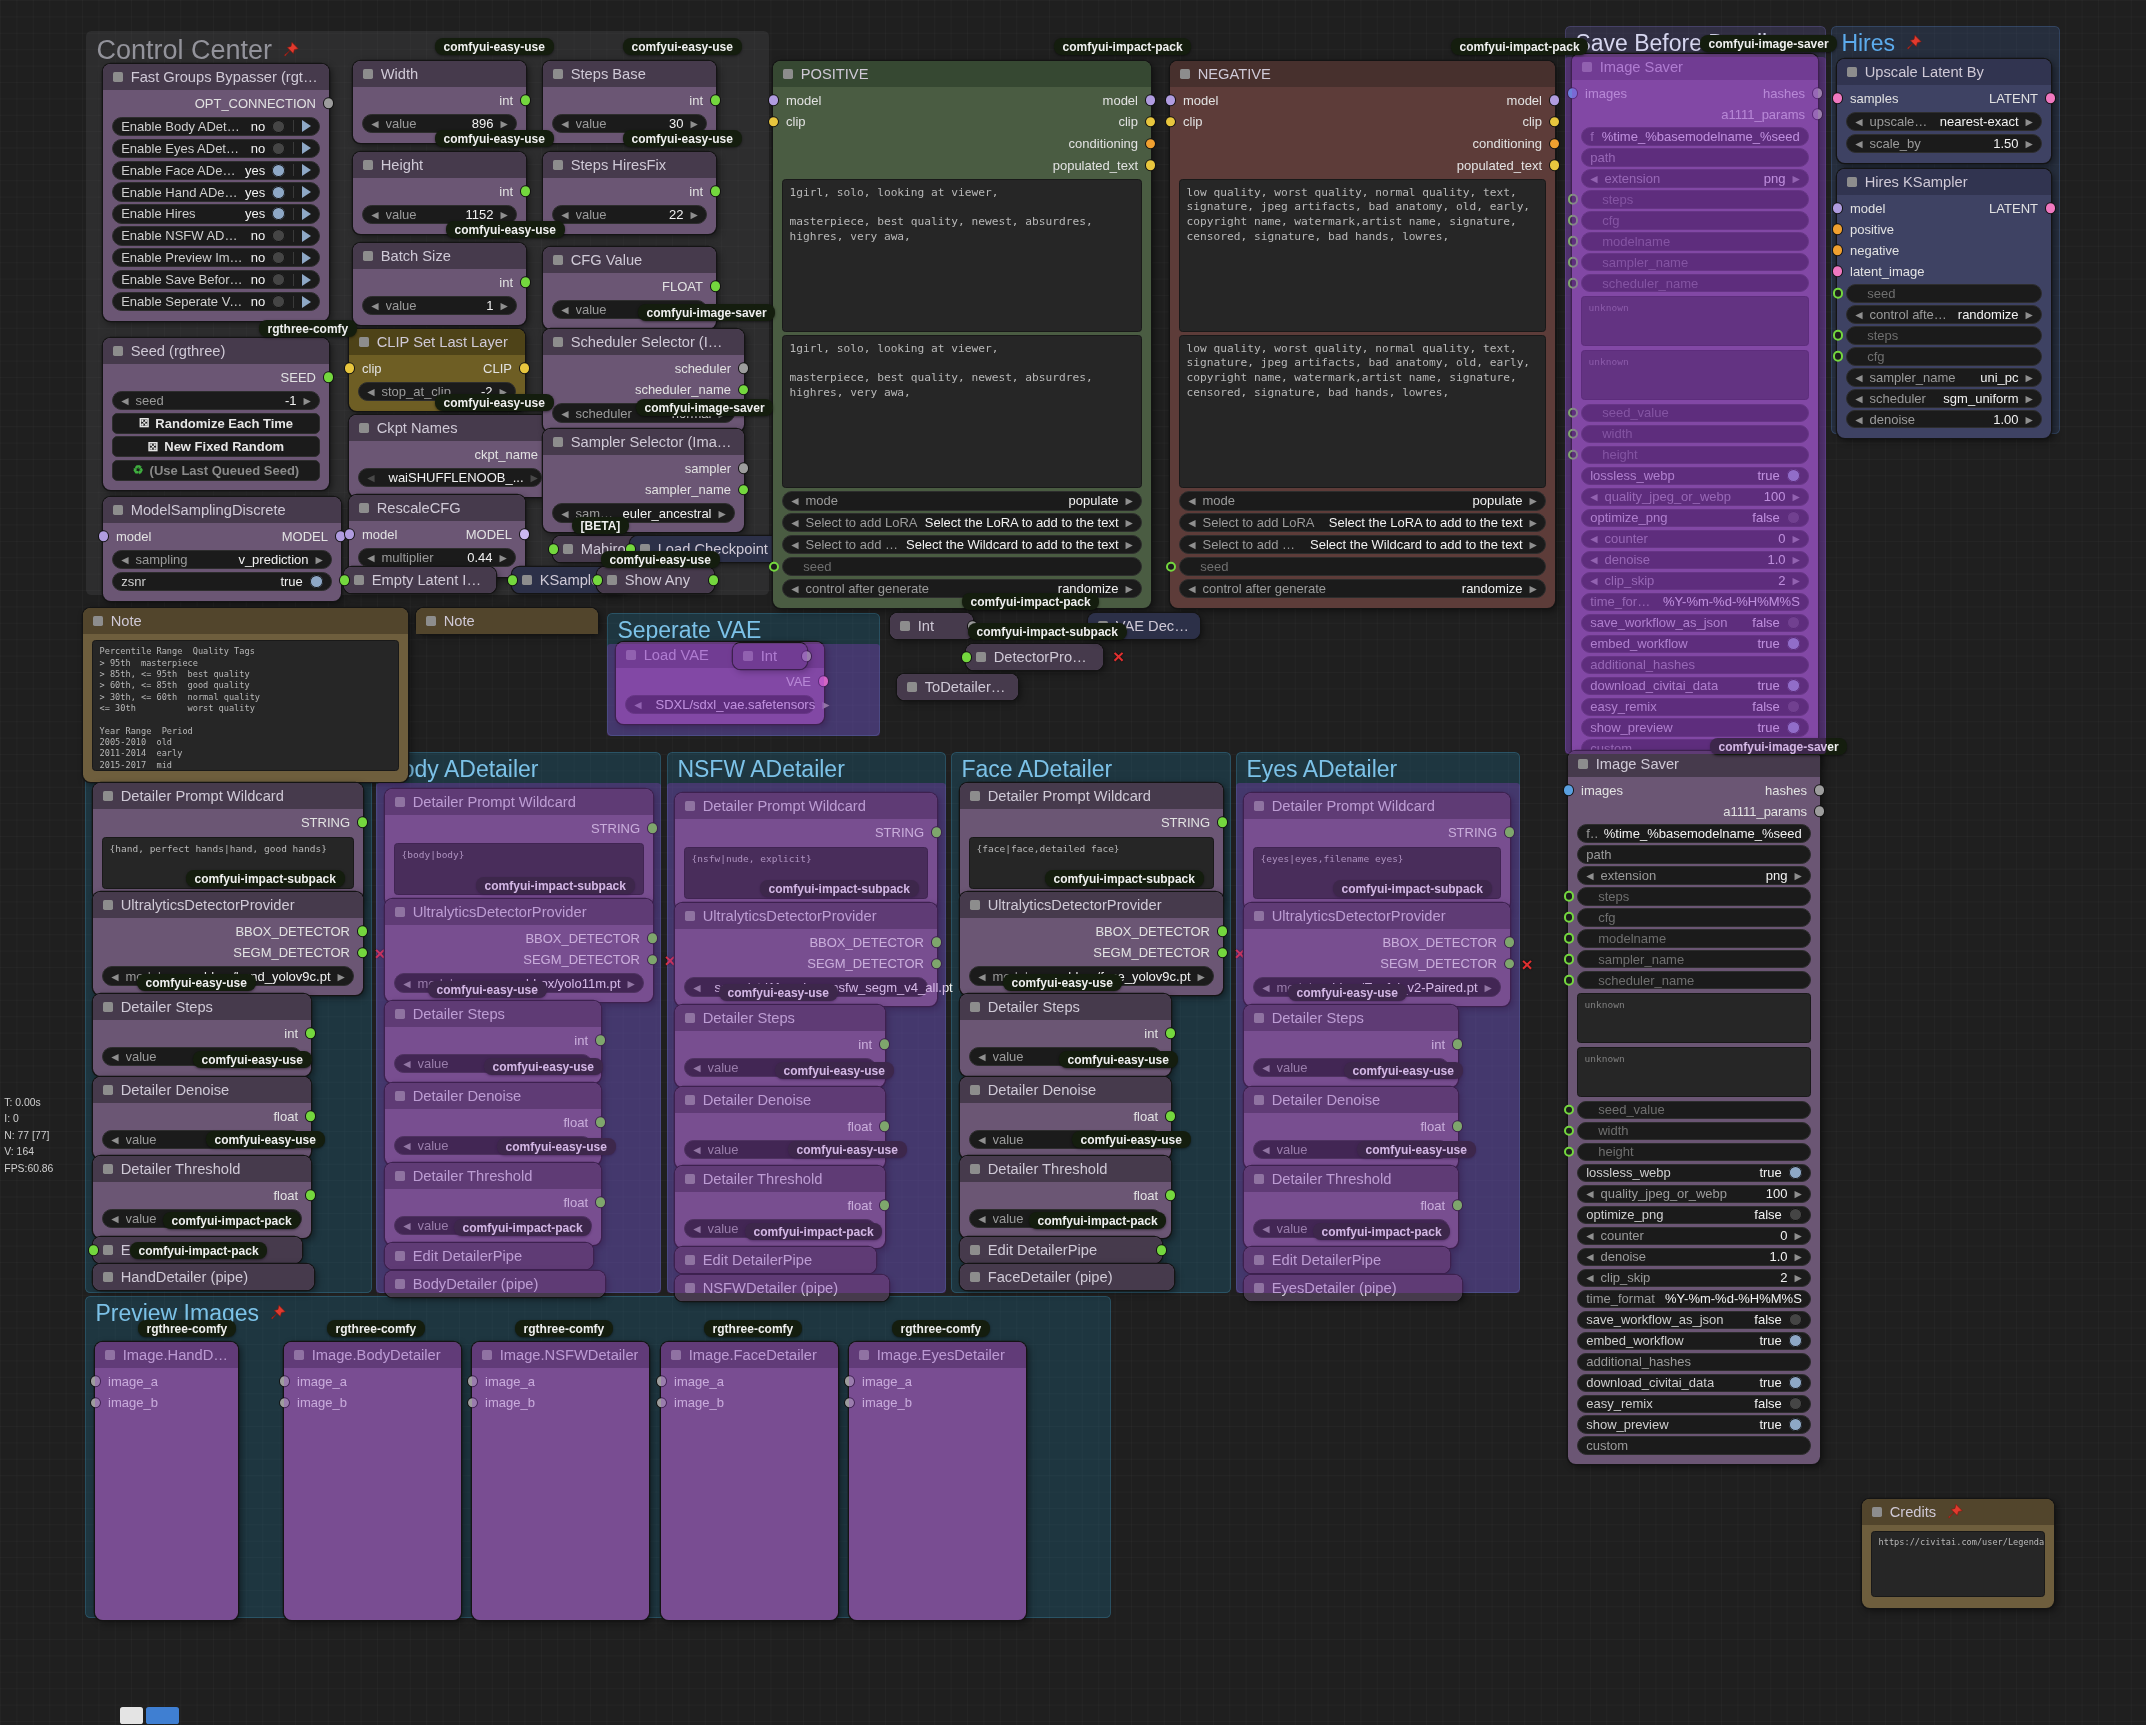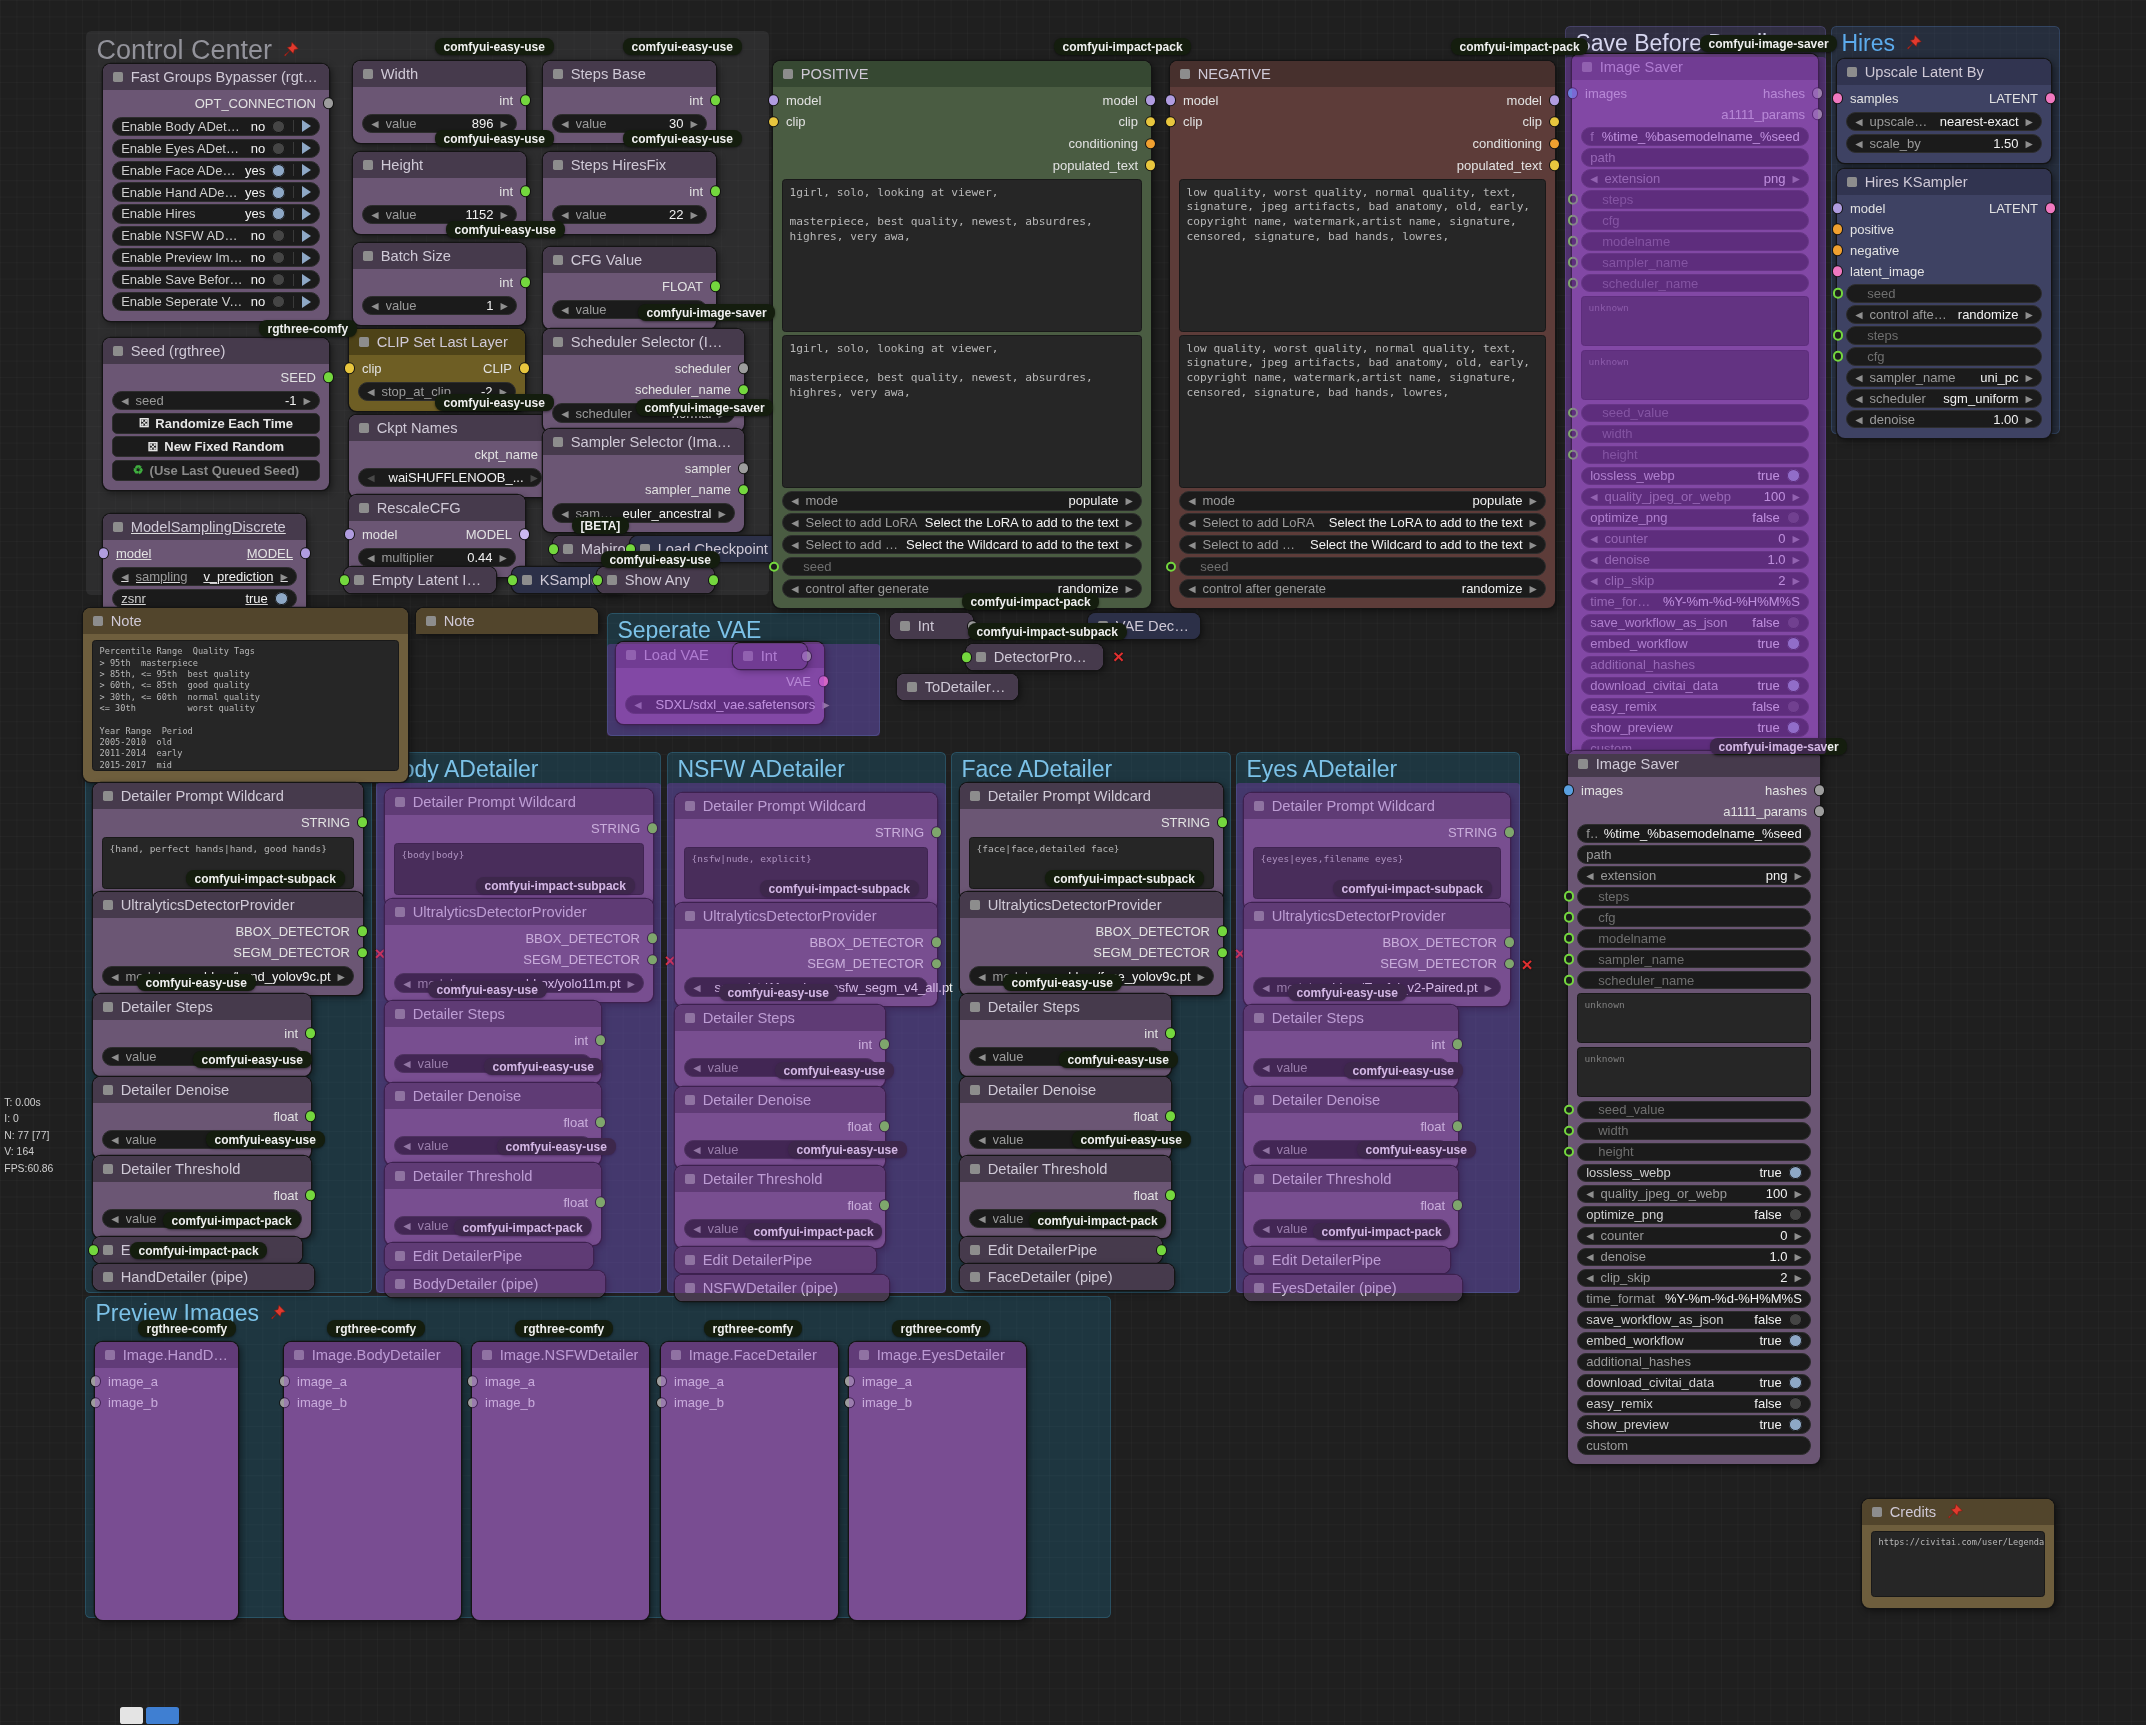--- a/index.html
+++ b/index.html
@@ -248,21 +248,21 @@
       <div class="btnw" style="height: 19px;">
         <span class="ic">⚄</span>
         <span>New Fixed Random</span>
       </div>
       <div class="btnw dim" style="height: 19px;">
         <span class="ic rec">♻</span>
         <span>(Use Last Queued Seed)</span>
       </div>
     </div>
   </div>
-<div class="node nt-purple" style="left: 103px; top: 514px; width: 203px; text-decoration: underline;">
+<div class="node nt-purple" style="left: 103px; top: 497px; width: 238px;">
     <div class="nhead">
       <span class="sq"></span>
       <span class="htxt">ModelSamplingDiscrete</span>
     </div>
     <div class="nbody">
       <div class="iorow" style="height: 21.6px;">
         <span class="dot dl" style="background: rgb(176, 156, 224);"></span>
         <span>model</span>
         <span class="rn">MODEL</span>
         <span class="dot dr" style="background: rgb(176, 156, 224);"></span>

